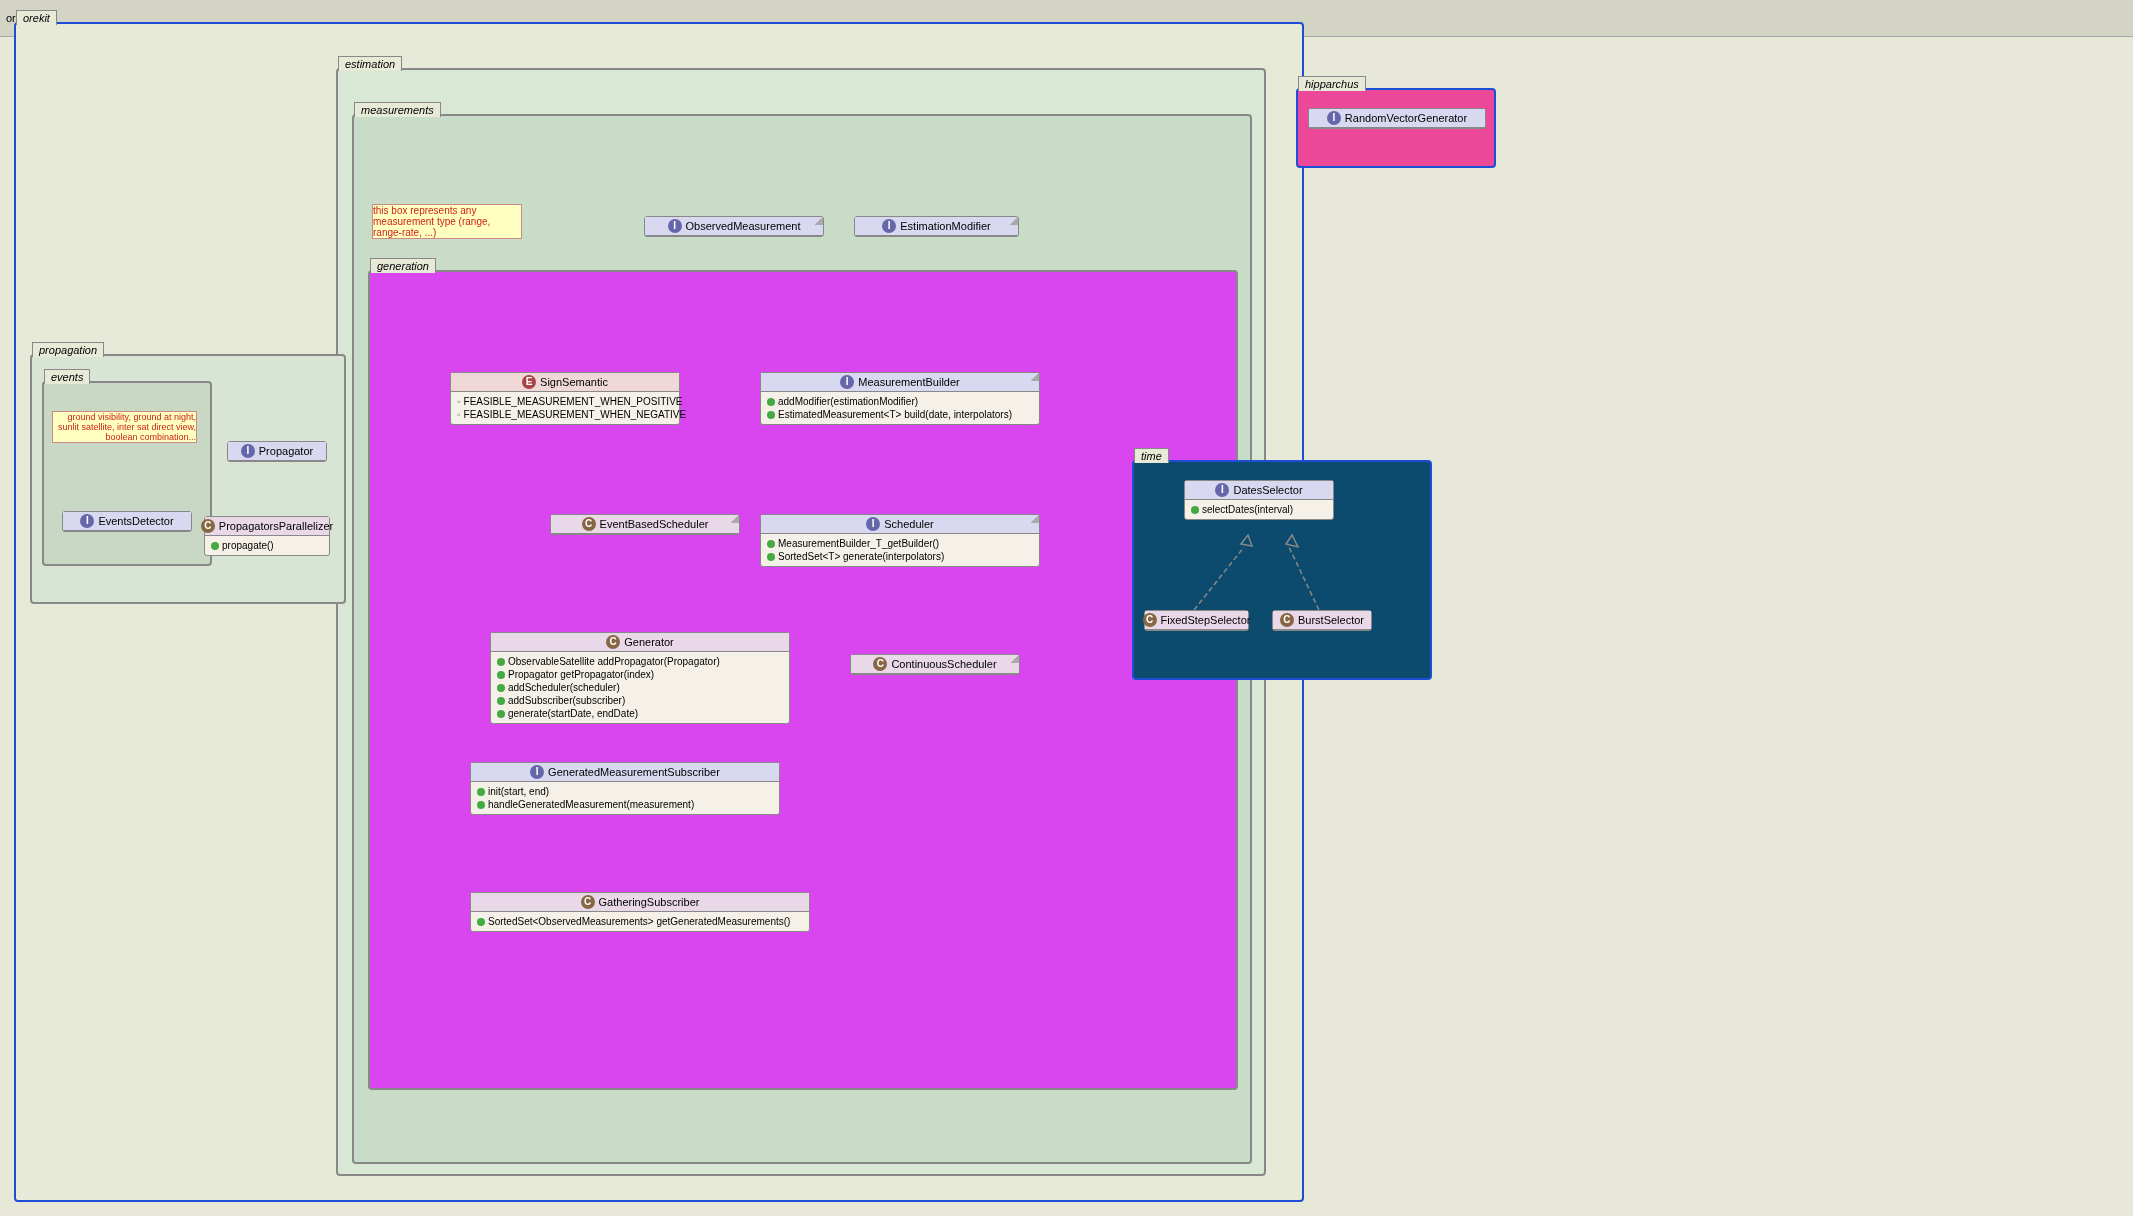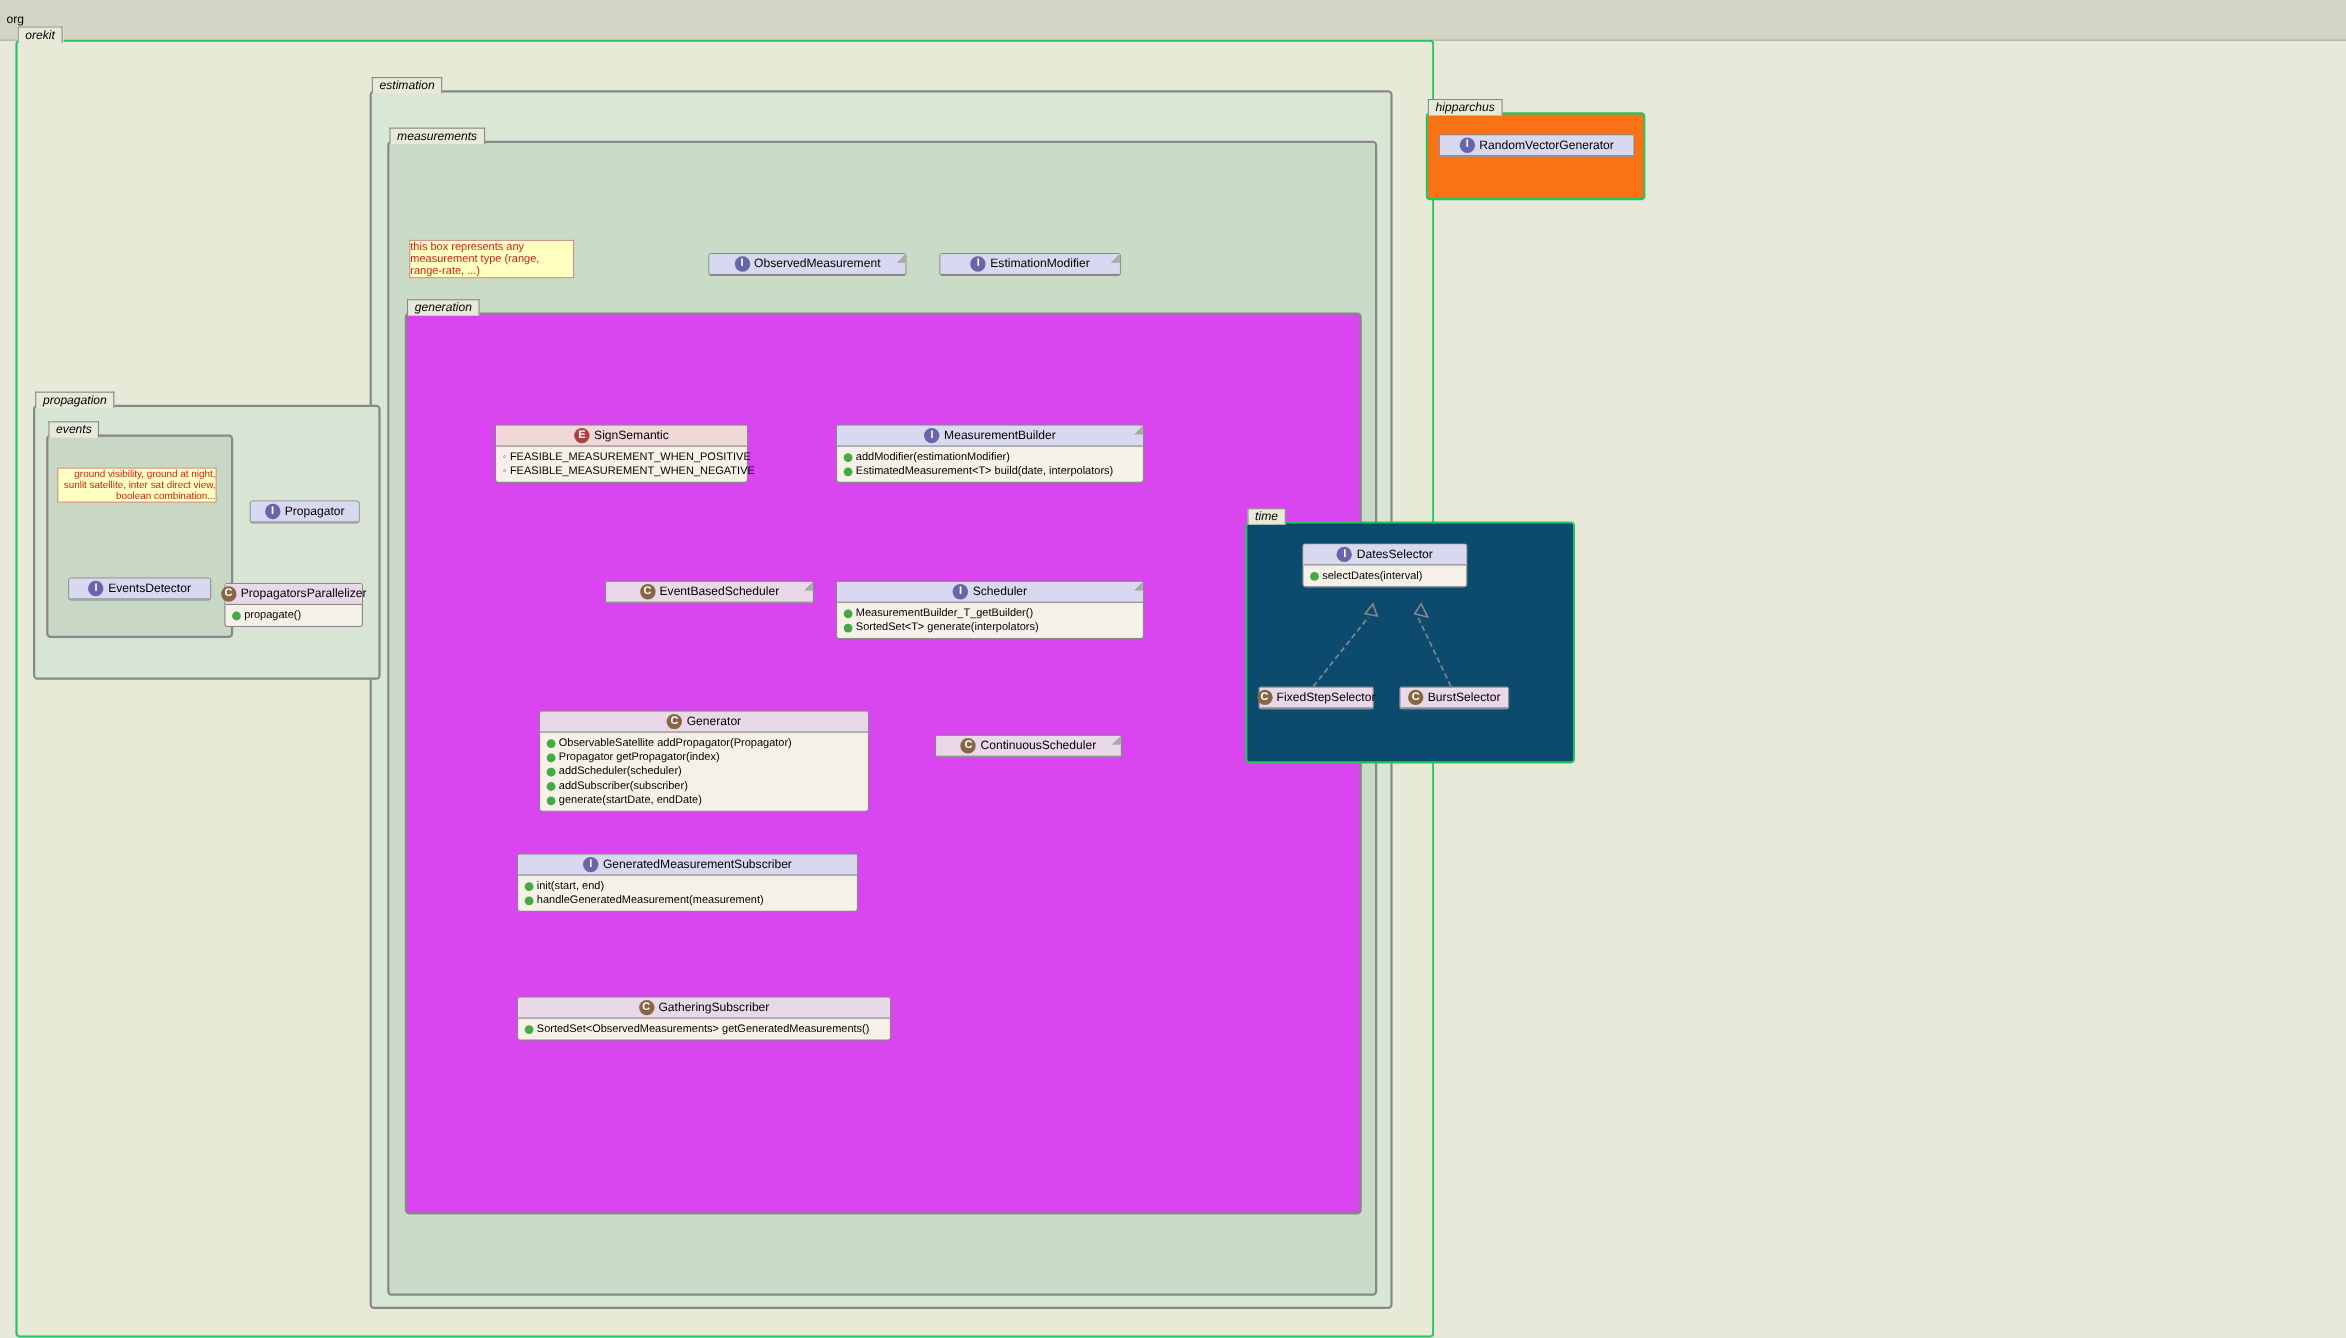--- a/index.html
+++ b/index.html
@@ -14,24 +14,23 @@
 
     .top-bar {
       background: #d4d4c4;
       border-bottom: 1px solid #aaa;
       padding: 12px 6px;
       font-size: 11px;
     }
 
     .outer-package {
       position: absolute;
-      border: 2px solid #22c55e;
+      border: 2px solid #1d4ed8;
       background: #e8ead8;
       border-radius: 4px;
-      margin-top: 14px;
     }
 
     .package-label {
       position: absolute;
       top: -14px;
       left: 0;
       background: #e8ead8;
       border: 1px solid #888;
       border-bottom: none;
       padding: 1px 6px;
@@ -435,21 +434,21 @@
         <div class="method-line">
           <span class="method-dot"></span>
           <span>propagate()</span>
         </div>
       </div>
     </div>
   </div>
 
 </div>
 
-<div class="outer-package" style="left:1296px;top:88px;width:200px;height:80px;background:#f97316;">
+<div class="outer-package" style="left:1296px;top:88px;width:200px;height:80px;background:#ec4899;">
   <div class="package-label">hipparchus</div>
 
   <div class="class-box" style="left:10px;top:18px;width:178px;">
     <div class="class-header interface">
       <span class="class-badge badge-i">I</span>
       <span>RandomVectorGenerator</span>
     </div>
   </div>
 </div>
 

